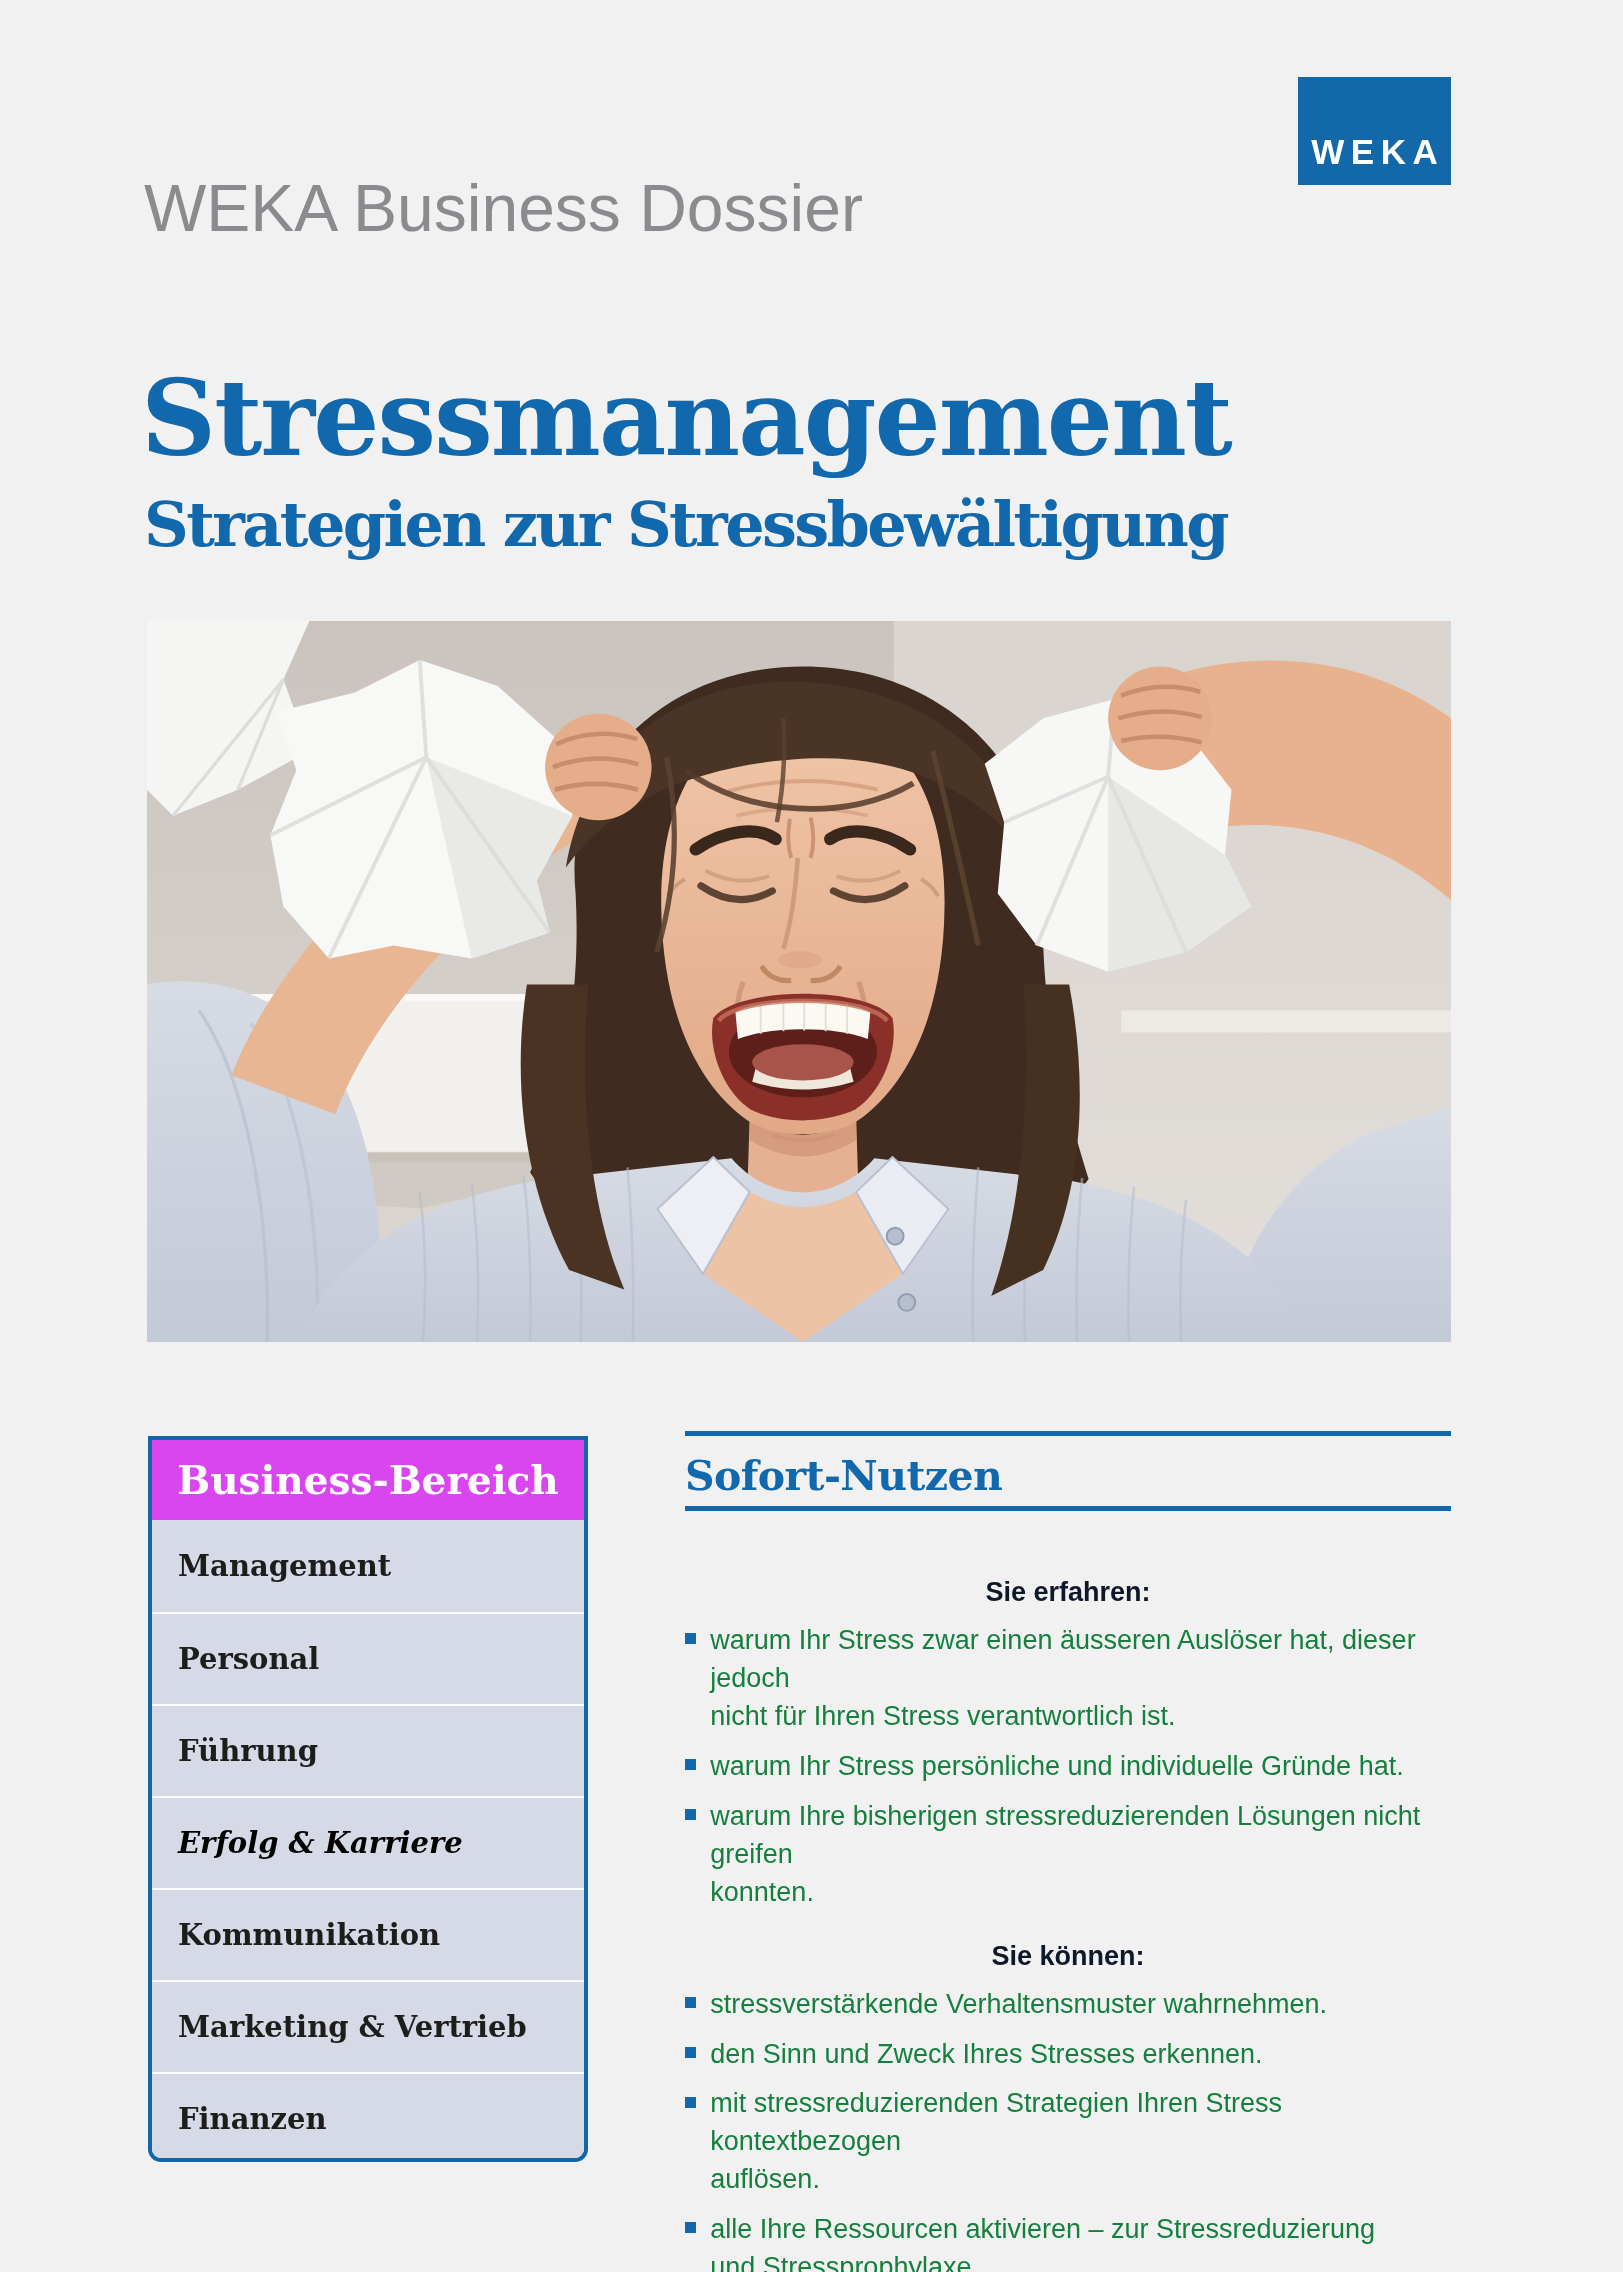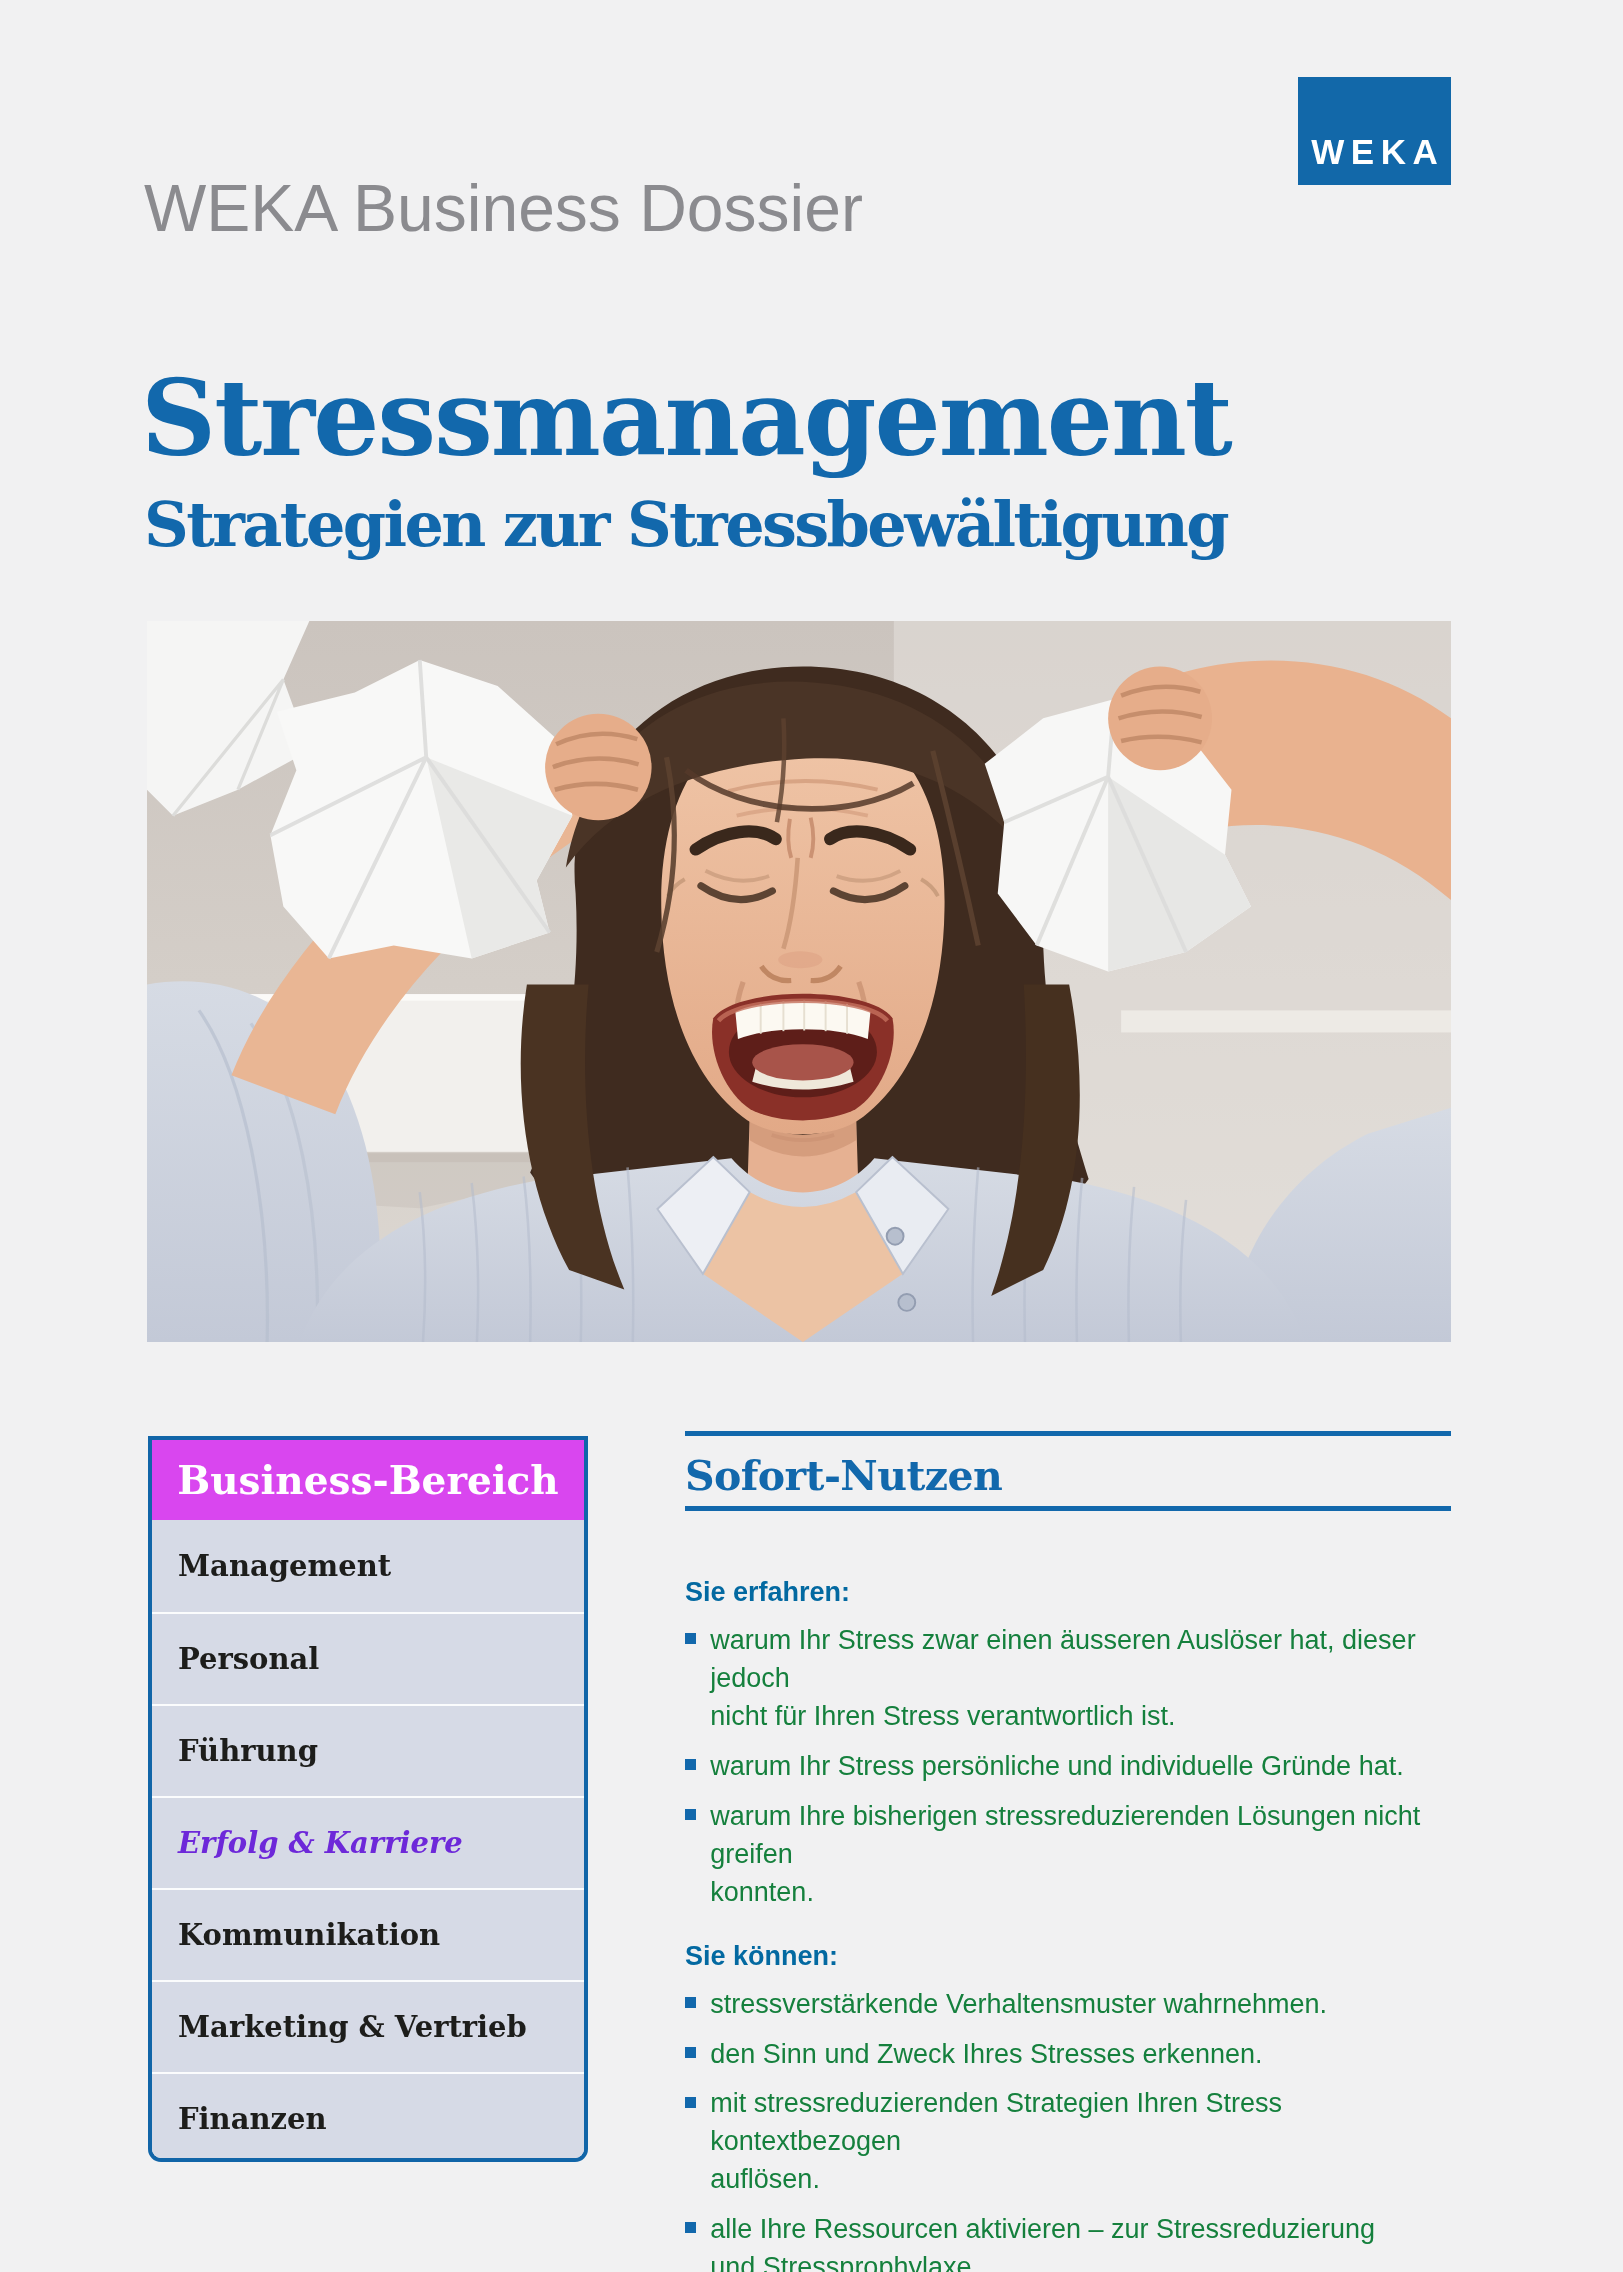--- a/index.html
+++ b/index.html
@@ -57,37 +57,37 @@
     font-family:"DejaVu Serif","Liberation Serif",serif;
     font-weight:bold;font-size:39px;letter-spacing:0px;
   }
   .sb-row{
     height:92px;box-sizing:border-box;background:#d6dae6;
     display:flex;align-items:center;padding-left:26px;
     font-family:"DejaVu Serif","Liberation Serif",serif;
     font-weight:bold;font-size:29px;color:#1d1d1b;
   }
   .sb-row + .sb-row{border-top:2.6px solid #fbfcfd;}
-  .sb-row.active{color:#6d28d9;font-style:italic;}
+  .sb-row.active{color:#000000;font-style:italic;}
 
   
   .benefits{
     left:685px;top:1431px;width:766px;
   }
   .rule{height:5.2px;background:#1268ac;}
   .rule.thin{height:4.5px;}
   .benefits h1{
     margin:15.6px 0 6.5px 0;
     font-family:"DejaVu Serif","Liberation Serif",serif;
     font-weight:bold;font-size:41px;line-height:48px;
     color:#1268ac;letter-spacing:-0.6px;
   }
   .intro{
     margin:62px 0 0 0;
-    font-weight:bold;font-size:27px;line-height:38px;color:#0369a1;
+    font-weight:bold;font-size:27px;line-height:38px;color:#0f172a;text-align:center;
   }
   .intro.mt2{margin-top:26px;}
   .blist{margin:10.4px 0 0 0;padding:0;list-style:none;}
   .blist li{display:flex;margin-bottom:11.7px;}
   .blist li:last-child{margin-bottom:0;}
   .sq{
     flex:none;width:11px;height:11px;background:#1268ac;
     margin:12.3px 14.3px 0 0;
   }
   .btext{

